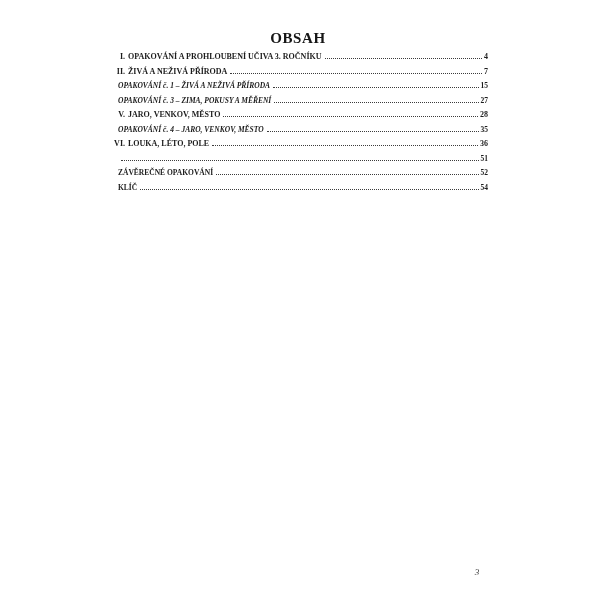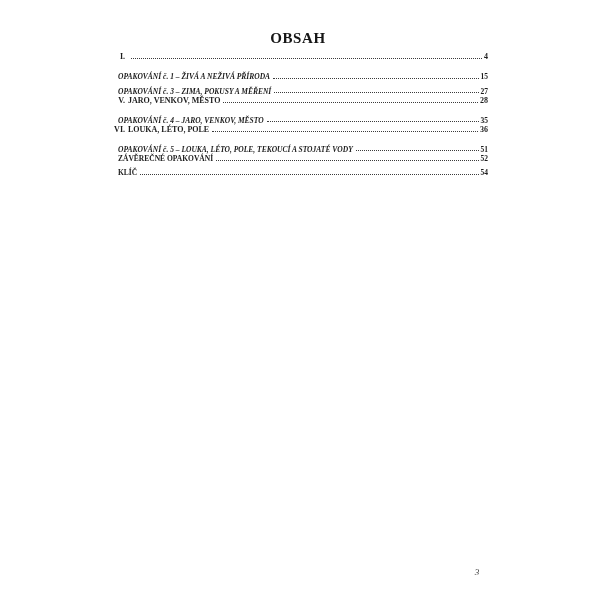--- a/index.html
+++ b/index.html
@@ -49,21 +49,20 @@
     width: 19px;
     text-align: right;
     margin-right: 3px;
   }
   .toc-row.lvl2 {
     padding-left: 12px;
     font-size: 7.5px;
   }
   .toc-row.italic {
     font-style: italic;
-    align-items: flex-end;
   }
   .leader {
     flex: 1 1 auto;
     min-width: 8px;
     border-bottom: 1px dotted #3c3c3c;
     margin: 0 2px 2.5px 3px;
     height: 1px;
   }
   .pageno {
     flex: 0 0 auto;
@@ -87,24 +86,31 @@
 <body>
 
 <div class="sheet">
 
   <h1 class="doc-title">OBSAH</h1>
 
   <div class="toc">
 
     <div class="toc-row">
       <span class="num">I.</span>
+      <span class="lbl">OPAKOVÁNÍ A PROHLOUBENÍ UČIVA 3. ROČNÍKU</span>
       <span class="leader"></span>
       <span class="pageno">4</span>
     </div>
 
+    <div class="toc-row">
+      <span class="num">II.</span>
+      <span class="lbl">ŽIVÁ A NEŽIVÁ PŘÍRODA</span>
+      <span class="leader"></span>
+      <span class="pageno">7</span>
+    </div>
 
     <div class="toc-row lvl2 italic">
       <span class="lbl">OPAKOVÁNÍ č. 1 – ŽIVÁ A NEŽIVÁ PŘÍRODA</span>
       <span class="leader"></span>
       <span class="pageno">15</span>
     </div>
 
 
 
 
@@ -129,21 +135,20 @@
 
     <div class="toc-row">
       <span class="num">VI.</span>
       <span class="lbl">LOUKA, LÉTO, POLE</span>
       <span class="leader"></span>
       <span class="pageno">36</span>
     </div>
 
 
     <div class="toc-row lvl2 italic">
-      <span class="lbl">OPAKOVÁNÍ č. 5 – LOUKA, LÉTO, POLE, TEKOUCÍ A STOJATÉ VODY</span>
       <span class="leader"></span>
       <span class="pageno">51</span>
     </div>
 
     <div class="toc-row lvl2">
       <span class="lbl">ZÁVĚREČNÉ OPAKOVÁNÍ</span>
       <span class="leader"></span>
       <span class="pageno">52</span>
     </div>
 

